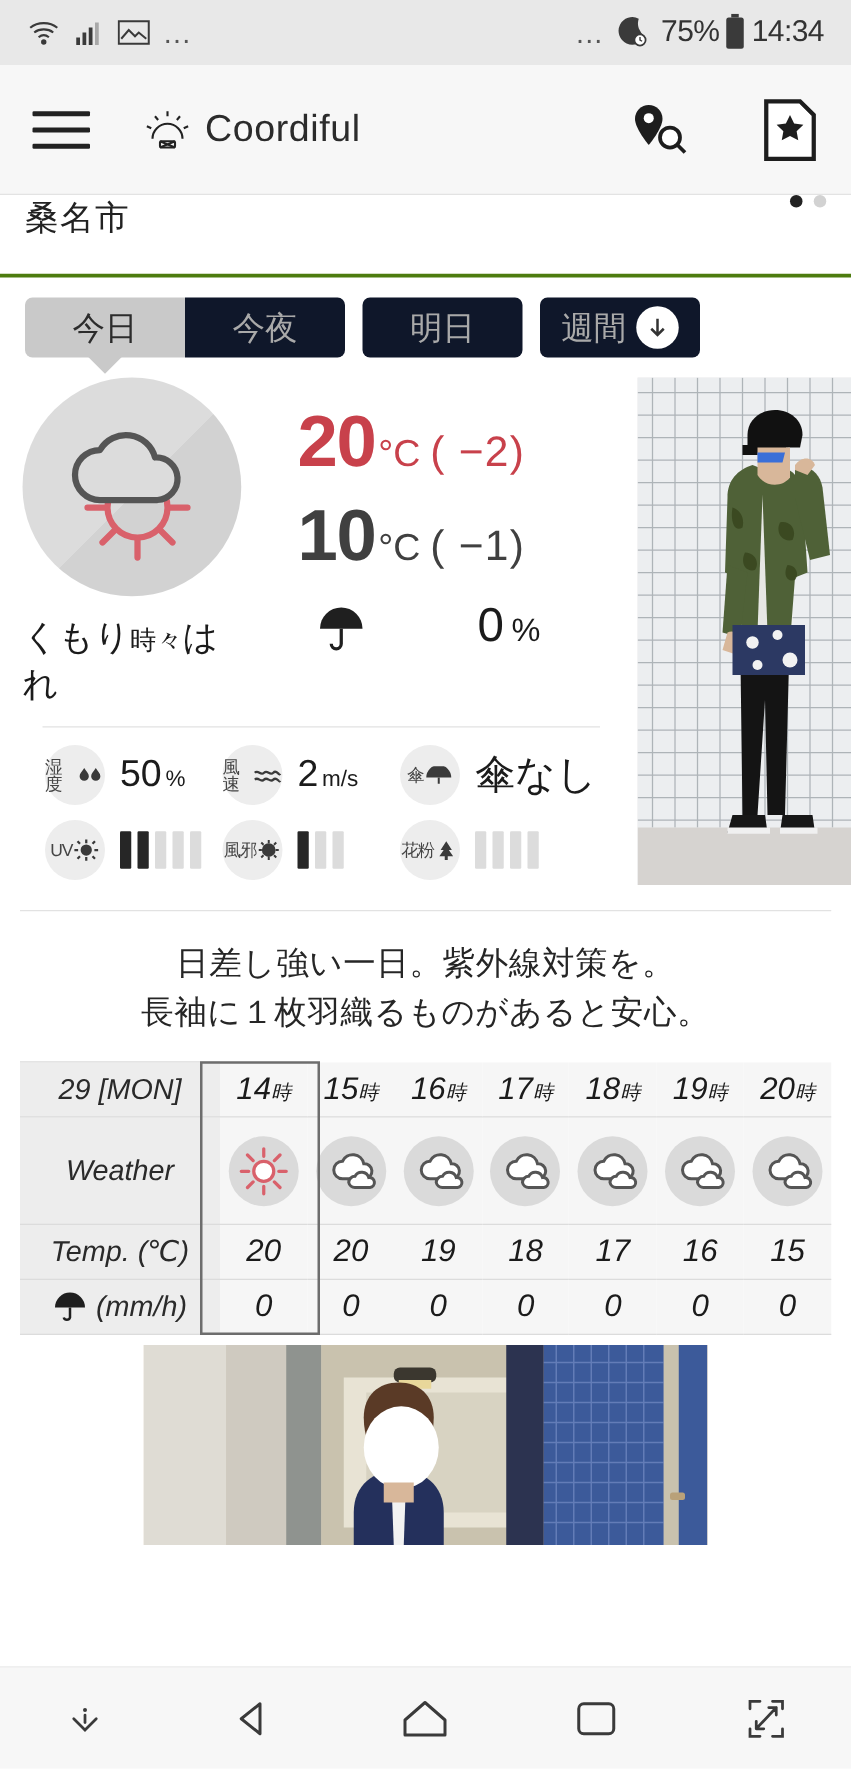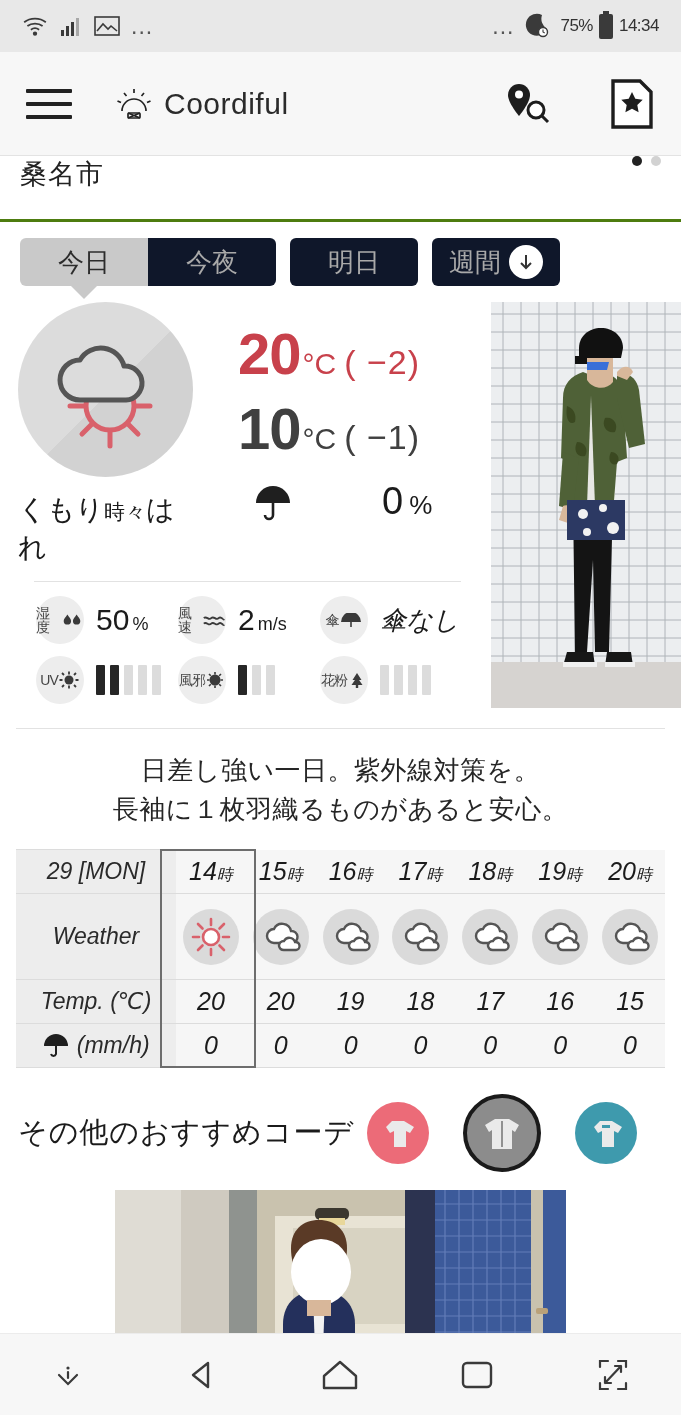--- a/index.html
+++ b/index.html
@@ -11,21 +11,21 @@
   }
   .screen { position: relative; width: 681px; height: 1415px; background:#fff; }
 
   
   .statusbar {
     height: 52px; background: #e8e8e8; display:flex; align-items:center;
     justify-content: space-between; padding: 0 22px; color:#3a3a3a;
   }
   .sb-left, .sb-right { display:flex; align-items:center; gap:11px; }
   .sb-right { gap: 4px; }
-  .sb-text { font-size: 17px; letter-spacing:-0.5px; color:#333; }
+  .sb-text { font-size: 24px; letter-spacing:-0.5px; color:#333; }
   .sb-dots { font-size: 23px; color:#555; letter-spacing:1px; line-height:10px;}
   svg { display:block; }
 
   
   .appbar {
     height: 104px; background: #f7f7f7; display:flex; align-items:center;
     padding: 0 26px; border-bottom: 1px solid #e3e3e3; position:relative;
   }
   .hamburger { width: 46px; display:flex; flex-direction:column; gap:9px; cursor:pointer; }
   .hamburger span { display:block; height:4px; background:#222; border-radius:1px; }
@@ -93,21 +93,21 @@
   .mrow { display:flex; align-items:center; margin-bottom: 12px; }
   .mcell { display:flex; align-items:center; width: 142px; }
   .mbadge {
     width:48px; height:48px; border-radius:50%; background:#ededed;
     display:flex; flex-direction:row; align-items:center; justify-content:center;
     flex:none; line-height:1;
   }
   .mbadge .lbl { font-size:14px; color:#444; letter-spacing:-1px; }
   .mval { font-size:30px; color:#1b1b1b; margin-left:12px; white-space:nowrap; }
   .mval .u { font-size:18px; margin-left:3px; }
-  .mval.txt { font-size:26px;font-style:italic; }
+  .mval.txt { font-size:32px; }
   .bars { display:flex; gap:5px; margin-left:12px; }
   .bar { width:9px; height:30px; background:#dcdcdc; border-radius:1px; }
   .bar.on { background:#262626; }
 
   
   .photo {
     width: 200px; height: 406px; margin-left: 14px; flex:none;
     position:relative; overflow:hidden; background:#e9eaec;
   }
 
@@ -532,42 +532,20 @@
         <td class="hcell datacell">0</td>
         <td class="hcell datacell">0</td>
         <td class="hcell datacell">0</td>
         <td class="hcell datacell">0</td>
       </tr>
     </tbody>
       </table>
     <div class="hilite"></div>
   </div>
 
-  <div class="coorde">
-    <span class="coorde-title">その他のおすすめコーデ</span>
-    <span class="coorde-icons">
-      <span class="citem" style="background:#ec6b78;">
-        <svg width="36" height="32" viewBox="0 0 36 32">
-            <path d="M12 4h12l10 6-4 6-4-2v16H14V14l-4 2-4-6z" fill="#eaeaea"></path>
-          </svg>
-      </span>
-      <span class="citem sel" style="background:#8c8c8c;">
-        <svg width="40" height="36" viewBox="0 0 40 36">
-            <path d="M13 4h14l10 6-4 7-3-2v19H10V15l-3 2-4-7z" fill="#eaeaea"></path>
-            <path d="M19.4 6h1.2v26h-1.2z" fill="#555"></path>
-          </svg>
-      </span>
-      <span class="citem" style="background:#3e9aad;">
-        <svg width="36" height="32" viewBox="0 0 36 32">
-            <path d="M12 4h12l10 6-4 6-4-2v16H14V14l-4 2-4-6z" fill="#eaeaea"></path>
-            <path d="M14 8h8v3h-8z" fill="#3e9aad"></path>
-          </svg>
-      </span>
-    </span>
-  </div>
 
   <div class="bigphoto">
     <svg width="451" height="160" viewBox="0 0 451 160">
       <rect width="451" height="160" fill="#cfc9bb"></rect>
       <rect x="0" y="0" width="66" height="160" fill="#dfdcd4"></rect>
       <rect x="66" y="0" width="48" height="160" fill="#cfcac0"></rect>
       <rect x="114" y="0" width="28" height="160" fill="#8f938f"></rect>
       <rect x="142" y="0" width="190" height="160" fill="#c9c2ae"></rect>
       <rect x="160" y="26" width="150" height="120" fill="#e8e3d4"></rect>
       <rect x="178" y="38" width="120" height="96" fill="#d8d3c2"></rect>

